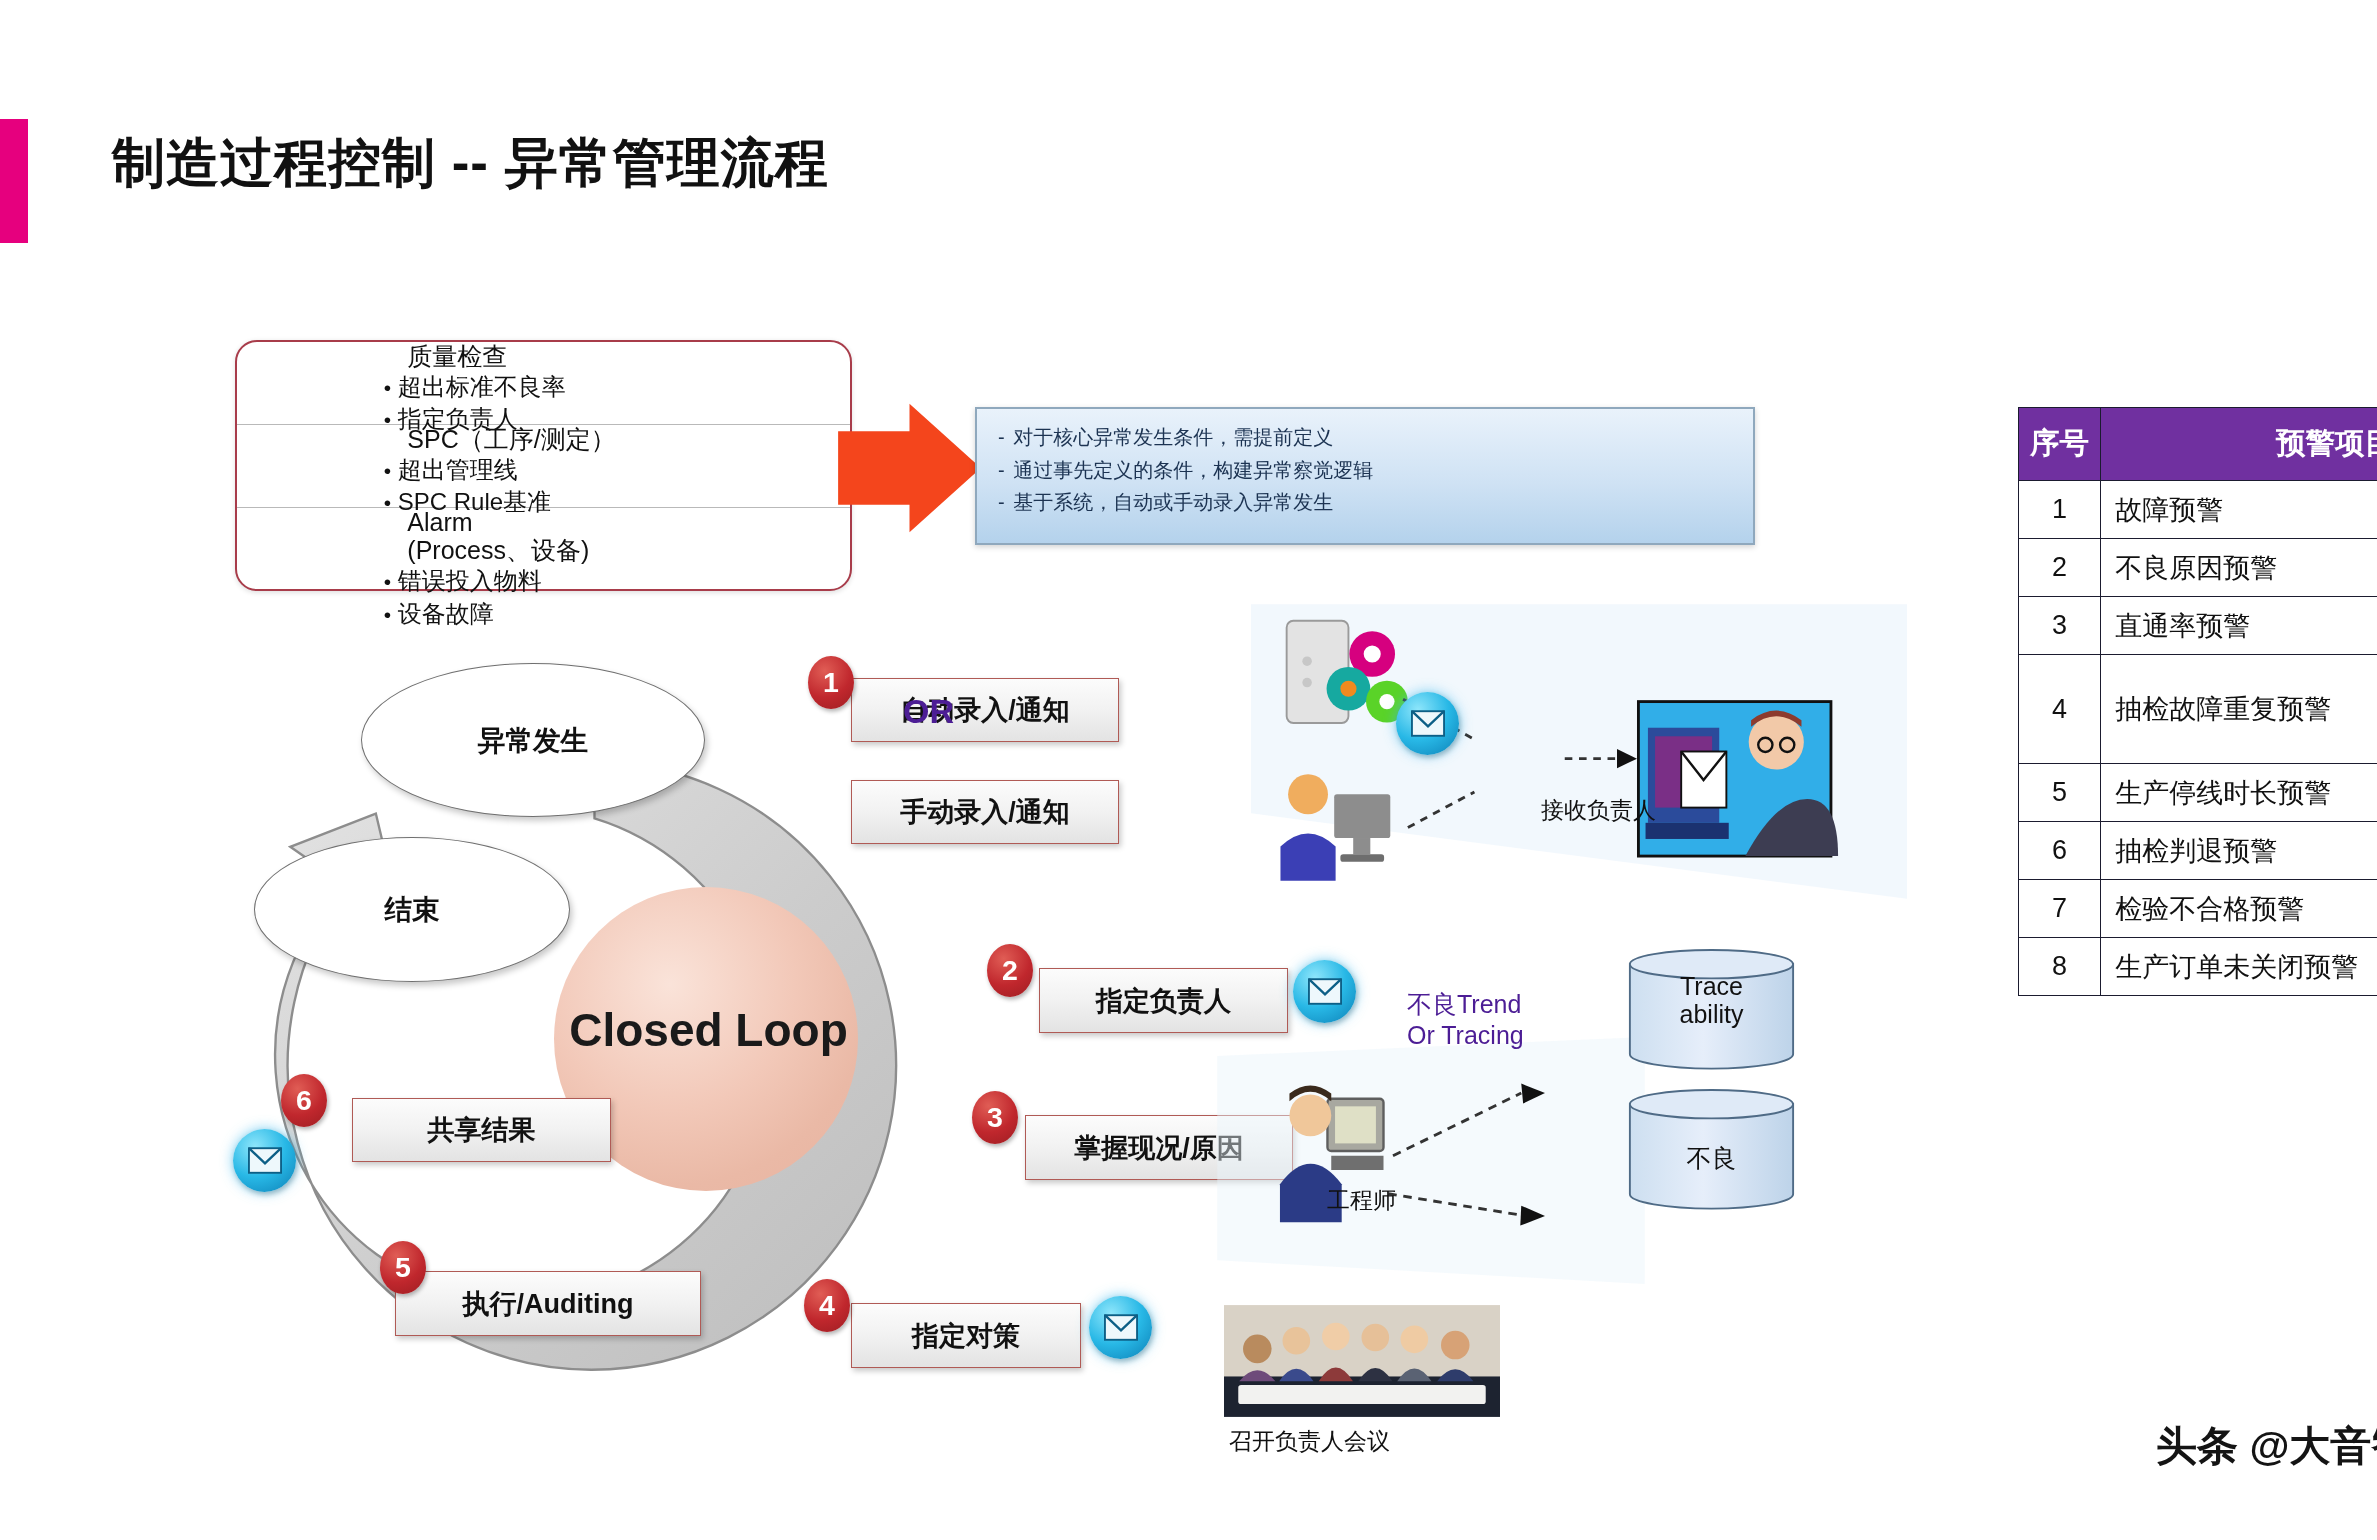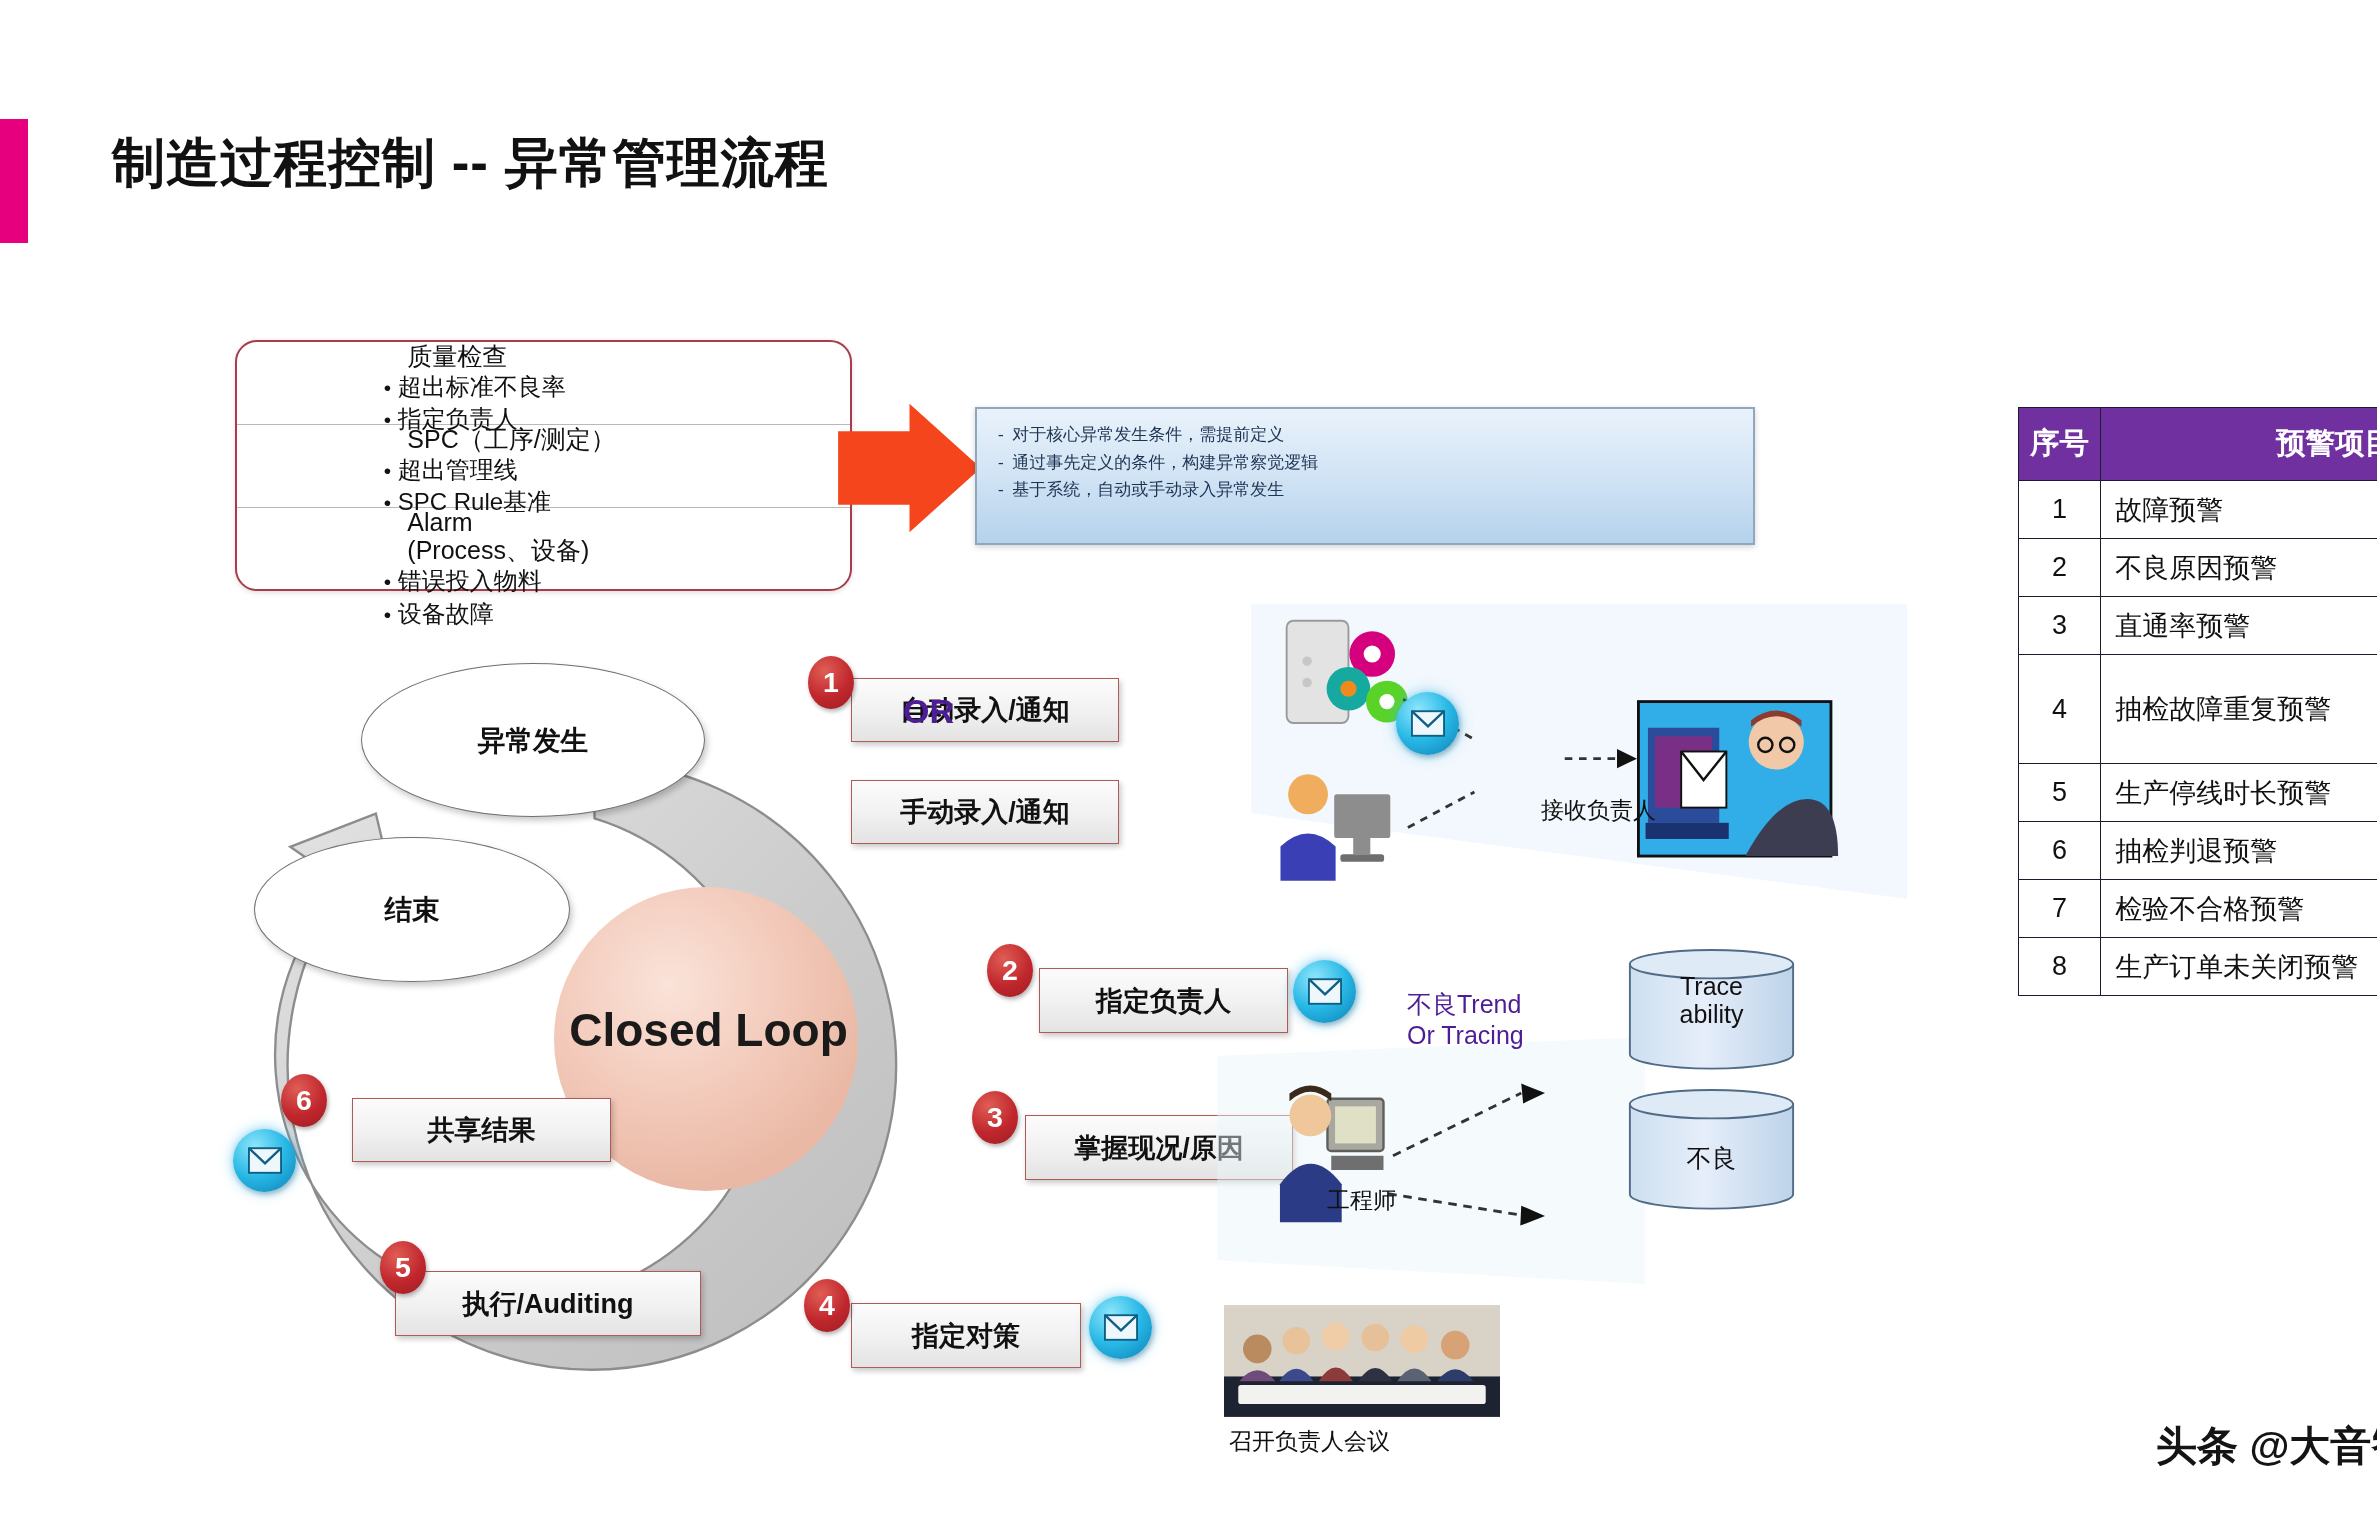--- a/index.html
+++ b/index.html
@@ -31,21 +31,21 @@
   
   #orange-arrow{left:838px;top:399px;width:143px;height:138px;}
 
   
   #note-box{
     left:975px;top:407px;width:780px;height:138px;
     background:linear-gradient(180deg,#e9f2fb 0%,#cfe2f4 55%,#b4d2ec 100%);
     border:2.4px solid #8fa8bd;box-shadow:0 1.9px 5.7px rgba(0,0,0,.18);
     padding:12.4px 21px;box-sizing:border-box;
   }
-  #note-box div{font-size:17px;color:#1c3352;line-height:1.62;white-space:nowrap;font-family:Liberation Serif, serif;}
+  #note-box div{font-size:20px;color:#1c3352;line-height:1.62;white-space:nowrap;}
   #note-box div::before{content:"-";margin-right:8.6px;}
 
   
   #loop-ring{left:257px;top:728px;width:675px;height:675px;}
   #closed-loop-ball{
     left:554px;top:887px;width:304px;height:304px;border-radius:50%;
     background:radial-gradient(circle at 38% 32%, #fae3d9 0%, #f2c8b8 45%, #eab9a6 72%, #e8b3a0 100%);
   }
   #closed-loop-text{left:561px;top:1003px;width:295px;text-align:center;
     font-size:46px;font-weight:bold;color:#1a1a1a;}

